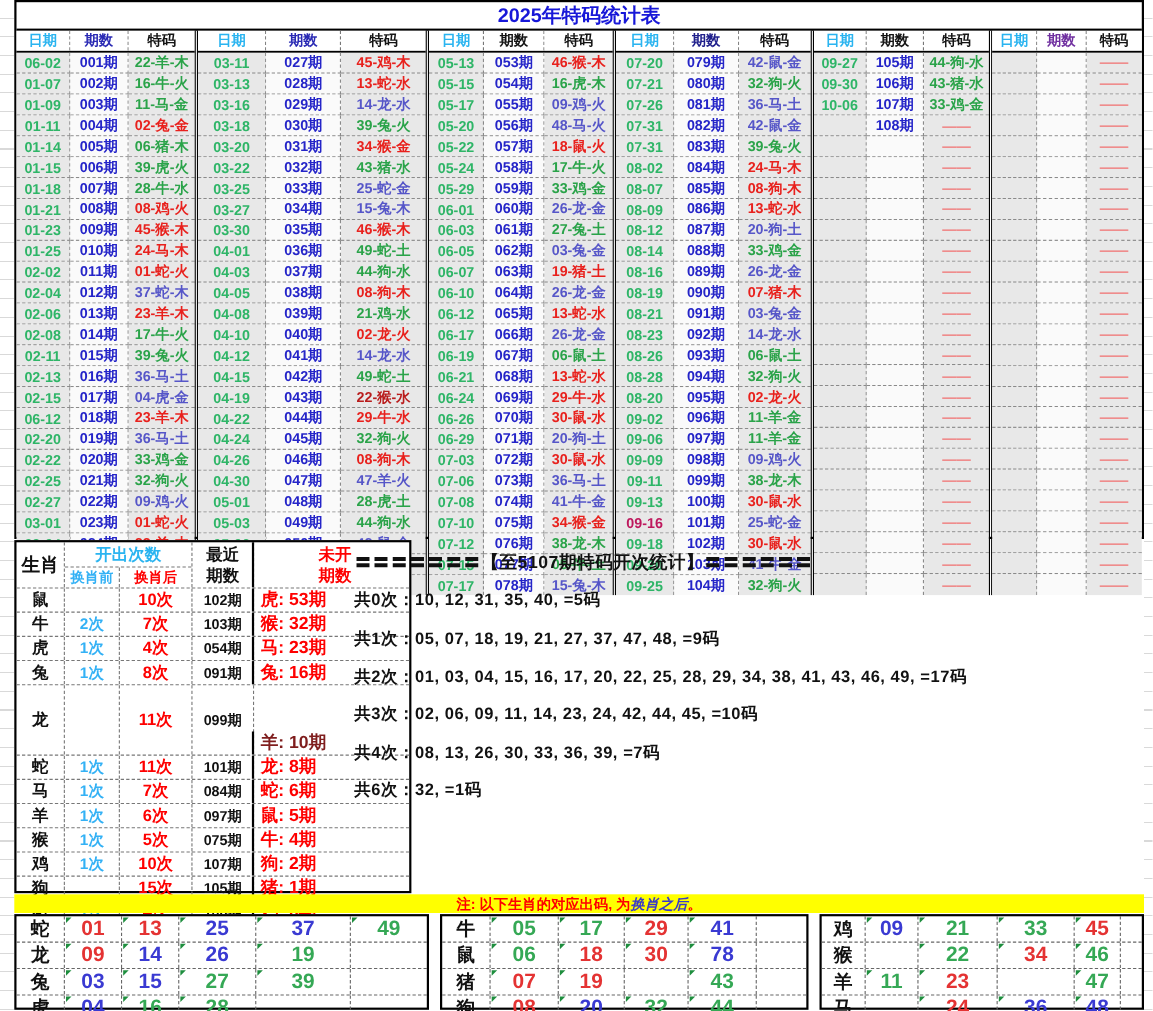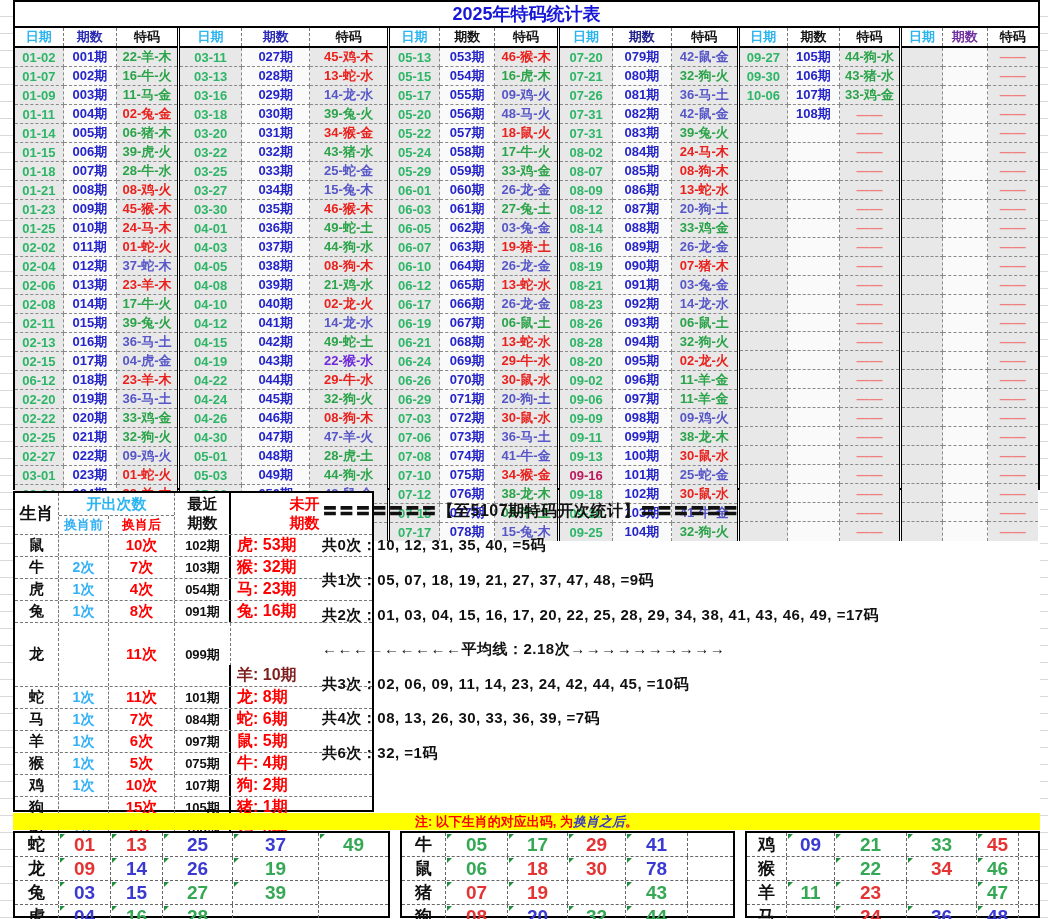--- a/index.html
+++ b/index.html
@@ -76,21 +76,21 @@
   <div id="main">
     <div id="title" style="color: rgb(23, 23, 216);">2025年特码统计表</div>
     <div id="groups">
         <div class="grp" style="width: 162px; flex: 0 0 auto;">
           <div class="ghead">
             <div class="hc" style="color: rgb(42, 180, 240);">日期</div>
             <div class="hc" style="color: rgb(42, 42, 180);">期数</div>
             <div class="hc" style="color: rgb(20, 20, 20);">特码</div>
           </div>
           <div class="grow">
-            <div class="c cd" style="color: rgb(46, 181, 103);">01-02</div>
+            <div class="c cd" style="color: rgb(46, 181, 103);">06-02</div>
             <div class="c cp" style="color: rgb(36, 36, 200);">001期</div>
             <div class="c cc" style="color: rgb(42, 163, 73);">22-羊-木</div>
           </div>
           <div class="grow">
             <div class="c cd" style="color: rgb(46, 181, 103);">01-07</div>
             <div class="c cp" style="color: rgb(36, 36, 200);">002期</div>
             <div class="c cc" style="color: rgb(42, 163, 73);">16-牛-火</div>
           </div>
           <div class="grow">
             <div class="c cd" style="color: rgb(46, 181, 103);">01-09</div>
@@ -295,21 +295,21 @@
             <div class="c cc" style="color: rgb(86, 86, 200);">14-龙-水</div>
           </div>
           <div class="grow">
             <div class="c cd" style="color: rgb(46, 181, 103);">04-15</div>
             <div class="c cp" style="color: rgb(36, 36, 200);">042期</div>
             <div class="c cc" style="color: rgb(42, 163, 73);">49-蛇-土</div>
           </div>
           <div class="grow">
             <div class="c cd" style="color: rgb(46, 181, 103);">04-19</div>
             <div class="c cp" style="color: rgb(36, 36, 200);">043期</div>
-            <div class="c cc" style="color: #6d28d9;">22-猴-水</div>
+            <div class="c cc" style="color: #b91c1c;">22-猴-水</div>
           </div>
           <div class="grow">
             <div class="c cd" style="color: rgb(46, 181, 103);">04-22</div>
             <div class="c cp" style="color: rgb(36, 36, 200);">044期</div>
             <div class="c cc" style="color: rgb(232, 33, 29);">29-牛-水</div>
           </div>
           <div class="grow">
             <div class="c cd" style="color: rgb(46, 181, 103);">04-24</div>
             <div class="c cp" style="color: rgb(36, 36, 200);">045期</div>
             <div class="c cc" style="color: rgb(42, 163, 73);">32-狗-火</div>
@@ -1002,21 +1002,20 @@
           <div class="sc snopen" style="color: rgb(254, 0, 0); font-size: 16px;">鸡: 0期</div>
         </div>
       </div>
   </div>
 
   <div id="summary">
       <div class="sline" style="font-size: 16px;">〓〓〓〓〓〓〓【至5107期特码开次统计】〓〓〓〓〓〓</div>
       <div class="sline">共0次：10, 12, 31, 35, 40, =5码</div>
       <div class="sline">共1次：05, 07, 18, 19, 21, 27, 37, 47, 48, =9码</div>
       <div class="sline">共2次：01, 03, 04, 15, 16, 17, 20, 22, 25, 28, 29, 34, 38, 41, 43, 46, 49, =17码</div>
-      <div class="sline">←←←←←←←←←平均线：2.18次→→→→→→→→→→</div>
       <div class="sline">共3次：02, 06, 09, 11, 14, 23, 24, 42, 44, 45, =10码</div>
       <div class="sline">共4次：08, 13, 26, 30, 33, 36, 39, =7码</div>
       <div class="sline">共6次：32, =1码</div>
     </div>
 
   <div id="note" style="color: rgb(254, 0, 0);">
     <span>注: 以下生肖的对应出码, 为</span>
       <span id="note-hl" style="font-style: italic; color: rgb(58, 58, 200);">换肖之后</span>
       <span>。</span>
   </div>

